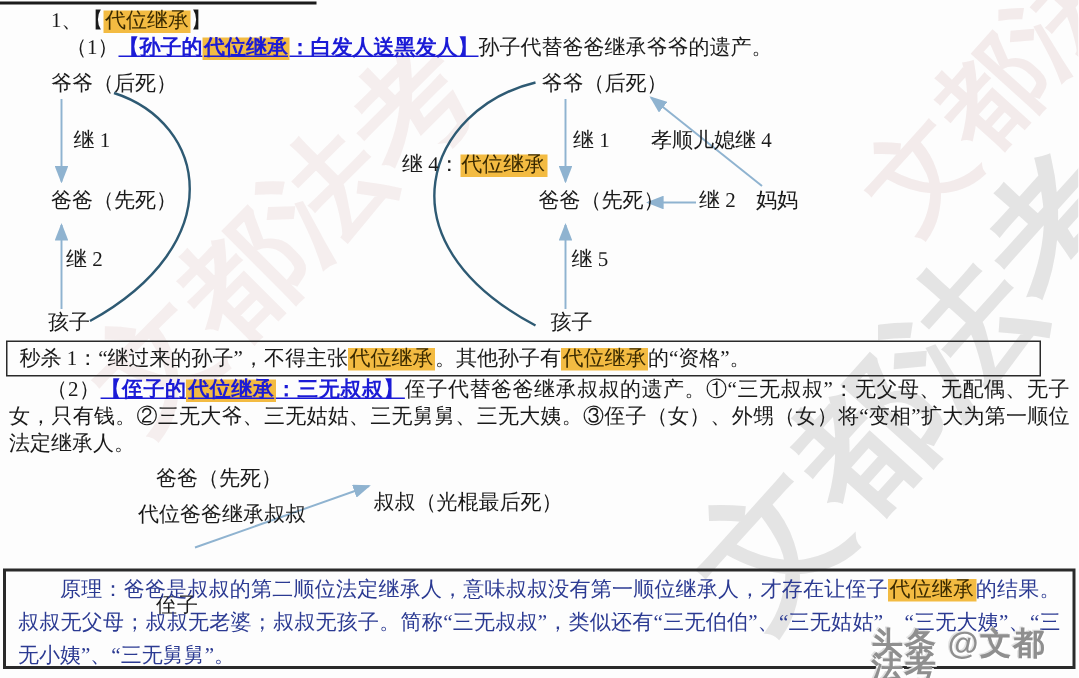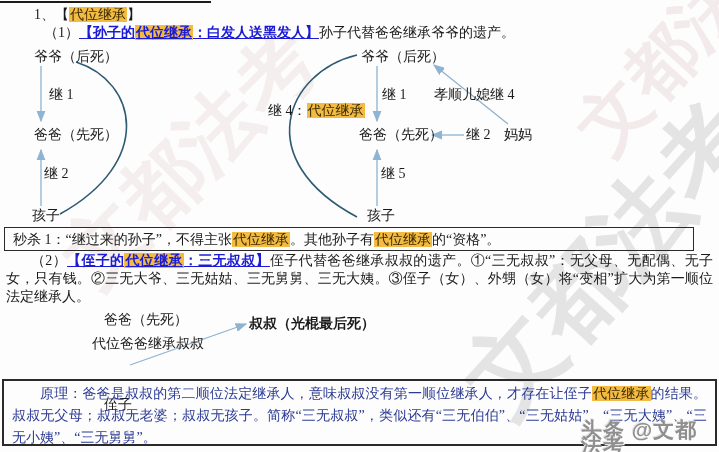--- a/index.html
+++ b/index.html
@@ -89,21 +89,21 @@
     <div style="padding:2px 0 0 8px;line-height:20px;white-space:nowrap;">
       <span>秒杀 1：“继过来的孙子”，不得主张</span><span class="hl">代位继承</span><span>。其他孙子有</span><span class="hl">代位继承</span><span>的“资格”。</span>
     </div>
   </div>
 
   <div class="para" style="left:6px;top:252px;width:707px;line-height:18px;text-indent:25px;">
     <span>（2）</span><span class="bluelink"><span>【侄子的</span><span class="hl">代位继承</span><span>：三无叔叔】</span></span><span>侄子代替爸爸继承叔叔的遗产。①“三无叔叔”：无父母、无配偶、无子女，只有钱。②三无大爷、三无姑姑、三无舅舅、三无大姨。③侄子（女）、外甥（女）将“变相”扩大为第一顺位法定继承人。</span>
   </div>
 
   <div class="abs" style="left:104px;top:312px;">爸爸（先死）</div>
-  <div class="abs" style="left:249px;top:316px;font-weight:bold;">叔叔（光棍最后死）</div>
+  <div class="abs" style="left:249px;top:328px;">叔叔（光棍最后死）</div>
   <div class="abs" style="left:92px;top:336px;">代位爸爸继承叔叔</div>
   <div class="abs" style="left:104px;top:357px;margin-top:40px;">侄子</div>
 
   <div class="box" style="left:2px;top:379px;width:715px;height:67px;border-width:2px;">
     <div class="navy" style="padding:2px 8px;line-height:22px;text-indent:2em;text-align:justify;">
       <span>原理：爸爸是叔叔的第二顺位法定继承人，意味叔叔没有第一顺位继承人，才存在让侄子</span><span class="hl">代位继承</span><span>的结果。叔叔无父母；叔叔无老婆；叔叔无孩子。简称“三无叔叔”，类似还有“三无伯伯”、“三无姑姑”、“三无大姨”、“三无小姨”、“三无舅舅”。</span>
     </div>
   </div>
 
   <div class="toutiao">头条 @文都法考</div>

